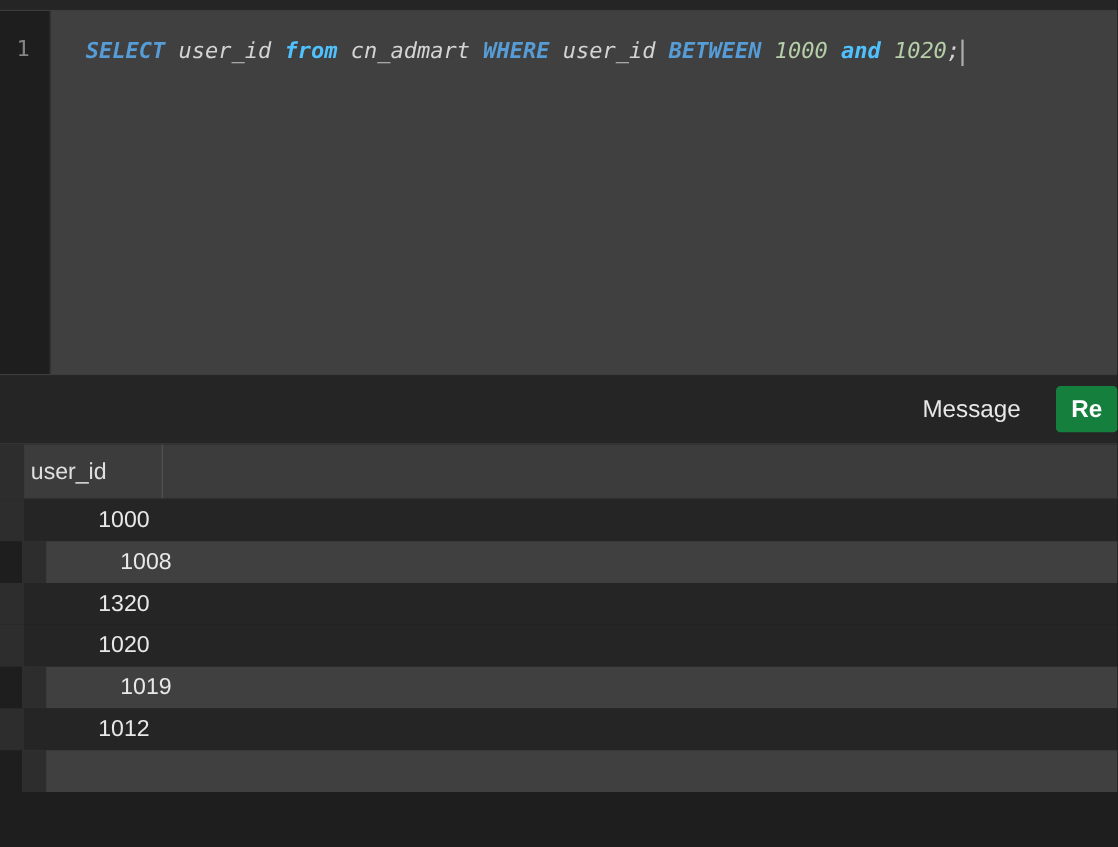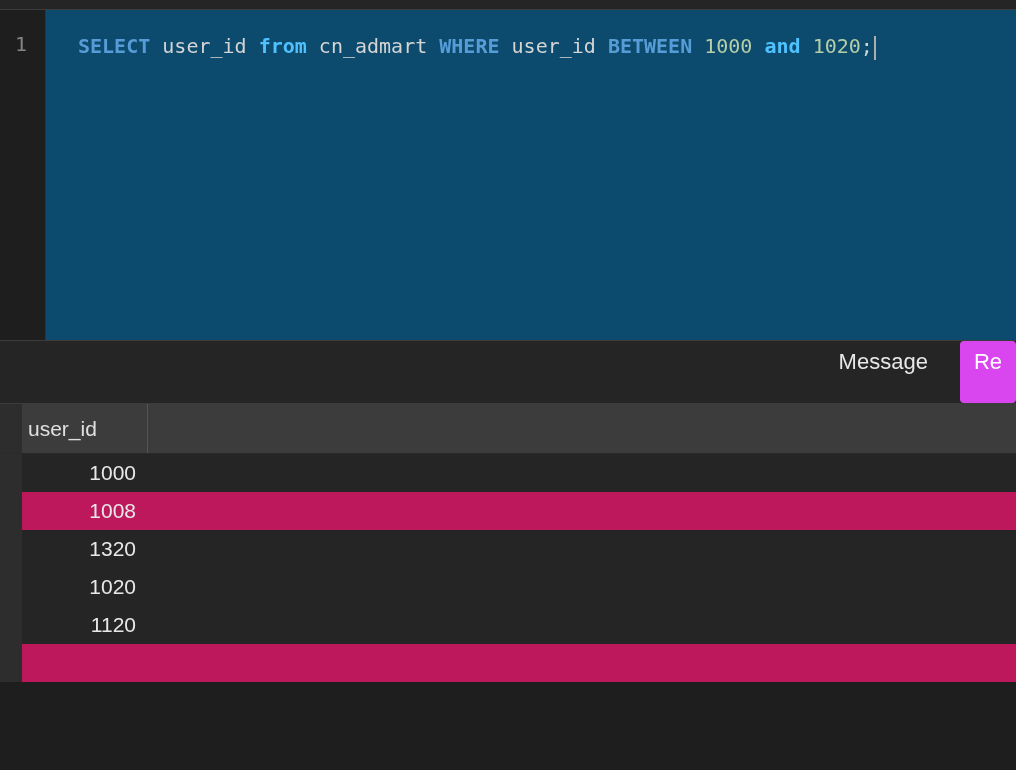--- a/index.html
+++ b/index.html
@@ -35,22 +35,23 @@
     font-size: 20px;
     color: #858585;
     border-right: 1px solid #333;
   }
   .code-content {
     flex: 1;
     padding-top: 22px;
     padding-left: 32px;
     font-family: "SF Mono", Menlo, Monaco, Consolas, monospace;
     font-size: 20px;
-    background: #0c4a6e;
+    background: #404040;
     position: relative;
+    font-style: italic;
   }
   .code-line {
     white-space: pre;
     line-height: 1.4;
   }
   .kw-blue { color: #569cd6; font-weight: bold; }
   .kw-cyan { color: #4fc1ff; font-weight: bold; }
   .ident { color: #d4d4d4; }
   .num { color: #b5cea8; }
   .punct { color: #d4d4d4; }
@@ -59,38 +60,39 @@
     width: 2px;
     height: 24px;
     background: #aeafad;
     vertical-align: middle;
     margin-left: 1px;
   }
 
   .tabs-bar {
     display: flex;
     justify-content: flex-end;
+    align-items: center;
     background: #252526;
     height: 64px;
     padding-right: 0;
     gap: 18px;
     border-top: 1px solid #3c3c3c;
     border-bottom: 1px solid #3c3c3c;
   }
   .tab {
     font-size: 22px;
     color: #e8e8e8;
     padding: 8px 14px;
     cursor: pointer;
   }
   .tab.active {
-    background: #d946ef;
+    background: #15803d;
     color: #ffffff;
     border-radius: 4px;
-    font-weight: 400;
+    font-weight: 700;
   }
 
   .results {
     background: #1e1e1e;
   }
   .results-header {
     display: flex;
     background: #3c3c3c;
     height: 50px;
     align-items: center;
@@ -117,21 +119,22 @@
   }
   .data-row {
     display: flex;
     height: 38px;
     align-items: center;
   }
   .data-row.odd {
     background: #252525;
   }
   .data-row.even {
-    background: #be185d;
+    background: #404040;
+    margin-left: 20px;
   }
   .row-indicator {
     width: 22px;
     height: 100%;
     background: #2d2d2d;
   }
   .cell {
     width: 126px;
     text-align: right;
     padding-right: 12px;
@@ -173,22 +176,26 @@
       <div class="cell">1008</div>
     </div>
     <div class="data-row odd">
       <div class="row-indicator"></div>
       <div class="cell">1320</div>
     </div>
     <div class="data-row odd">
       <div class="row-indicator"></div>
       <div class="cell">1020</div>
     </div>
-    <div class="data-row odd">
-      <div class="row-indicator"></div>
-      <div class="cell">1120</div>
-    </div>
     <div class="data-row even">
       <div class="row-indicator"></div>
+      <div class="cell">1019</div>
+    </div>
+    <div class="data-row odd">
+      <div class="row-indicator"></div>
+      <div class="cell">1012</div>
+    </div>
+    <div class="data-row even">
+      <div class="row-indicator"></div>
       <div class="cell"></div>
     </div>
   </div>
 </div>
 
 </body></html>

